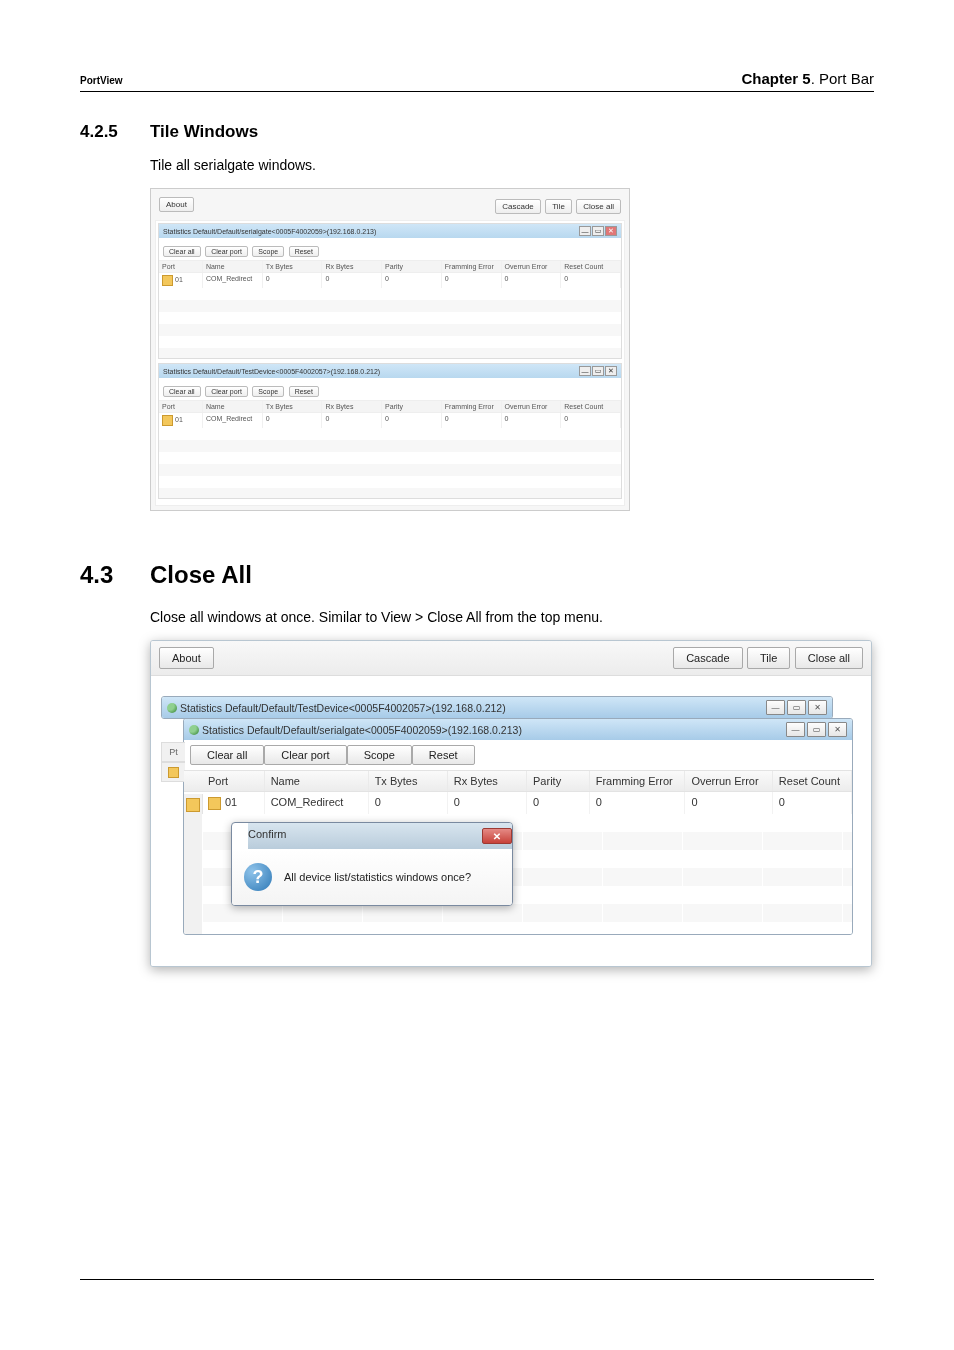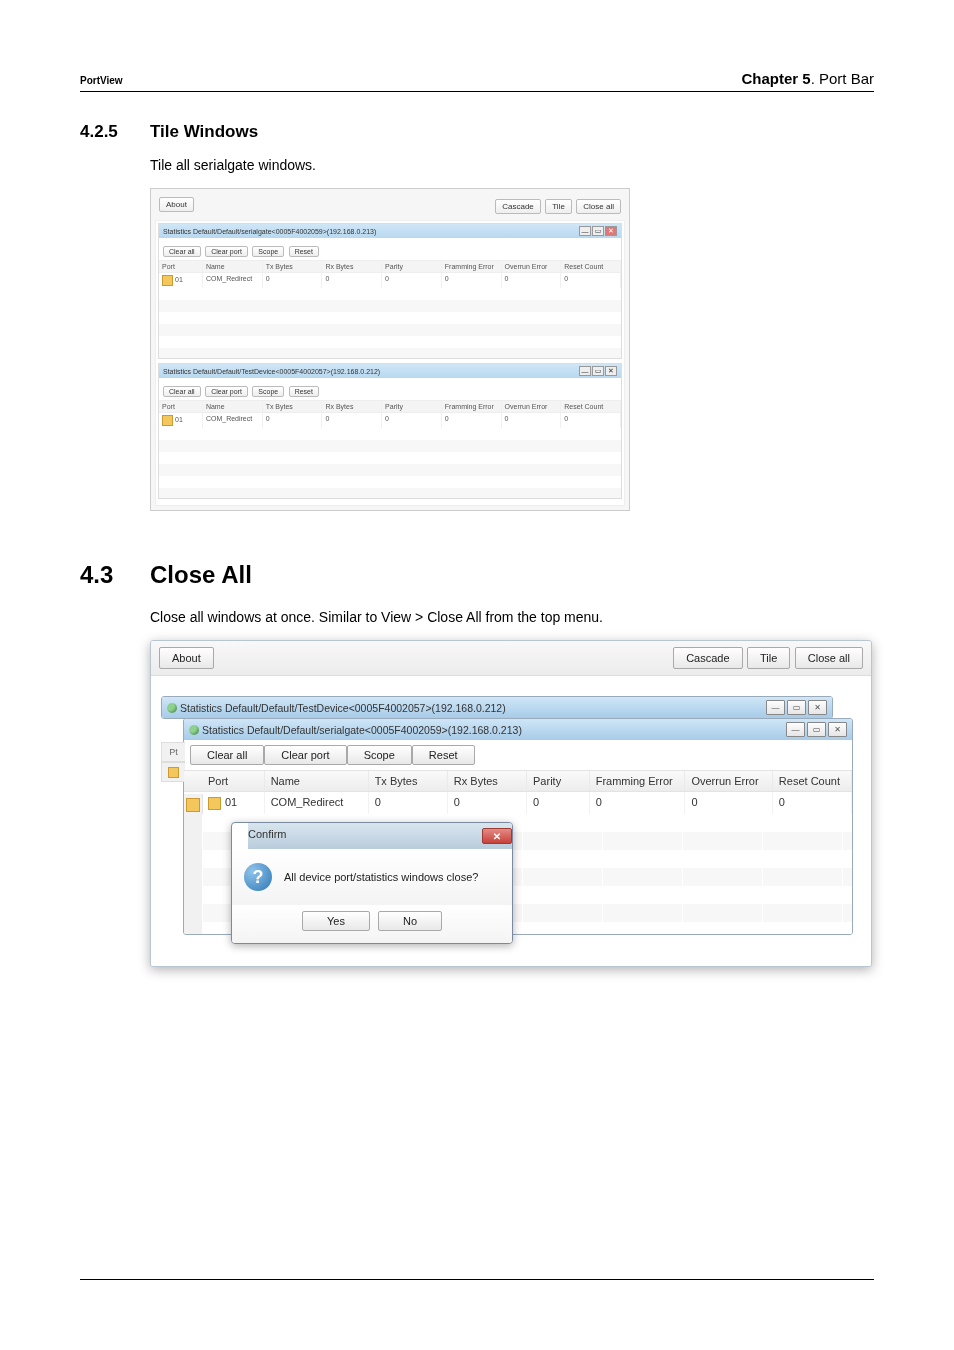--- a/index.html
+++ b/index.html
@@ -287,25 +287,21 @@
         </div>
       </div>
 
       <div class="dialog">
         <div class="dlg-title">
           <span>Confirm</span>
           <span class="x-btn">✕</span>
         </div>
         <div class="dlg-body">
           <div class="qicon">?</div>
-          <div class="dlg-msg">All device port/statistics windows close?</div>
-        </div>
-        <div class="dlg-btns">
-          <span class="btn-l">Yes</span>
-          <span class="btn-l">No</span>
+          <div class="dlg-msg">All device list/statistics windows once?</div>
         </div>
       </div>
 
     </div>
   </div>
   </div>
 
   <div class="footer-line"></div>
 </div>
 

